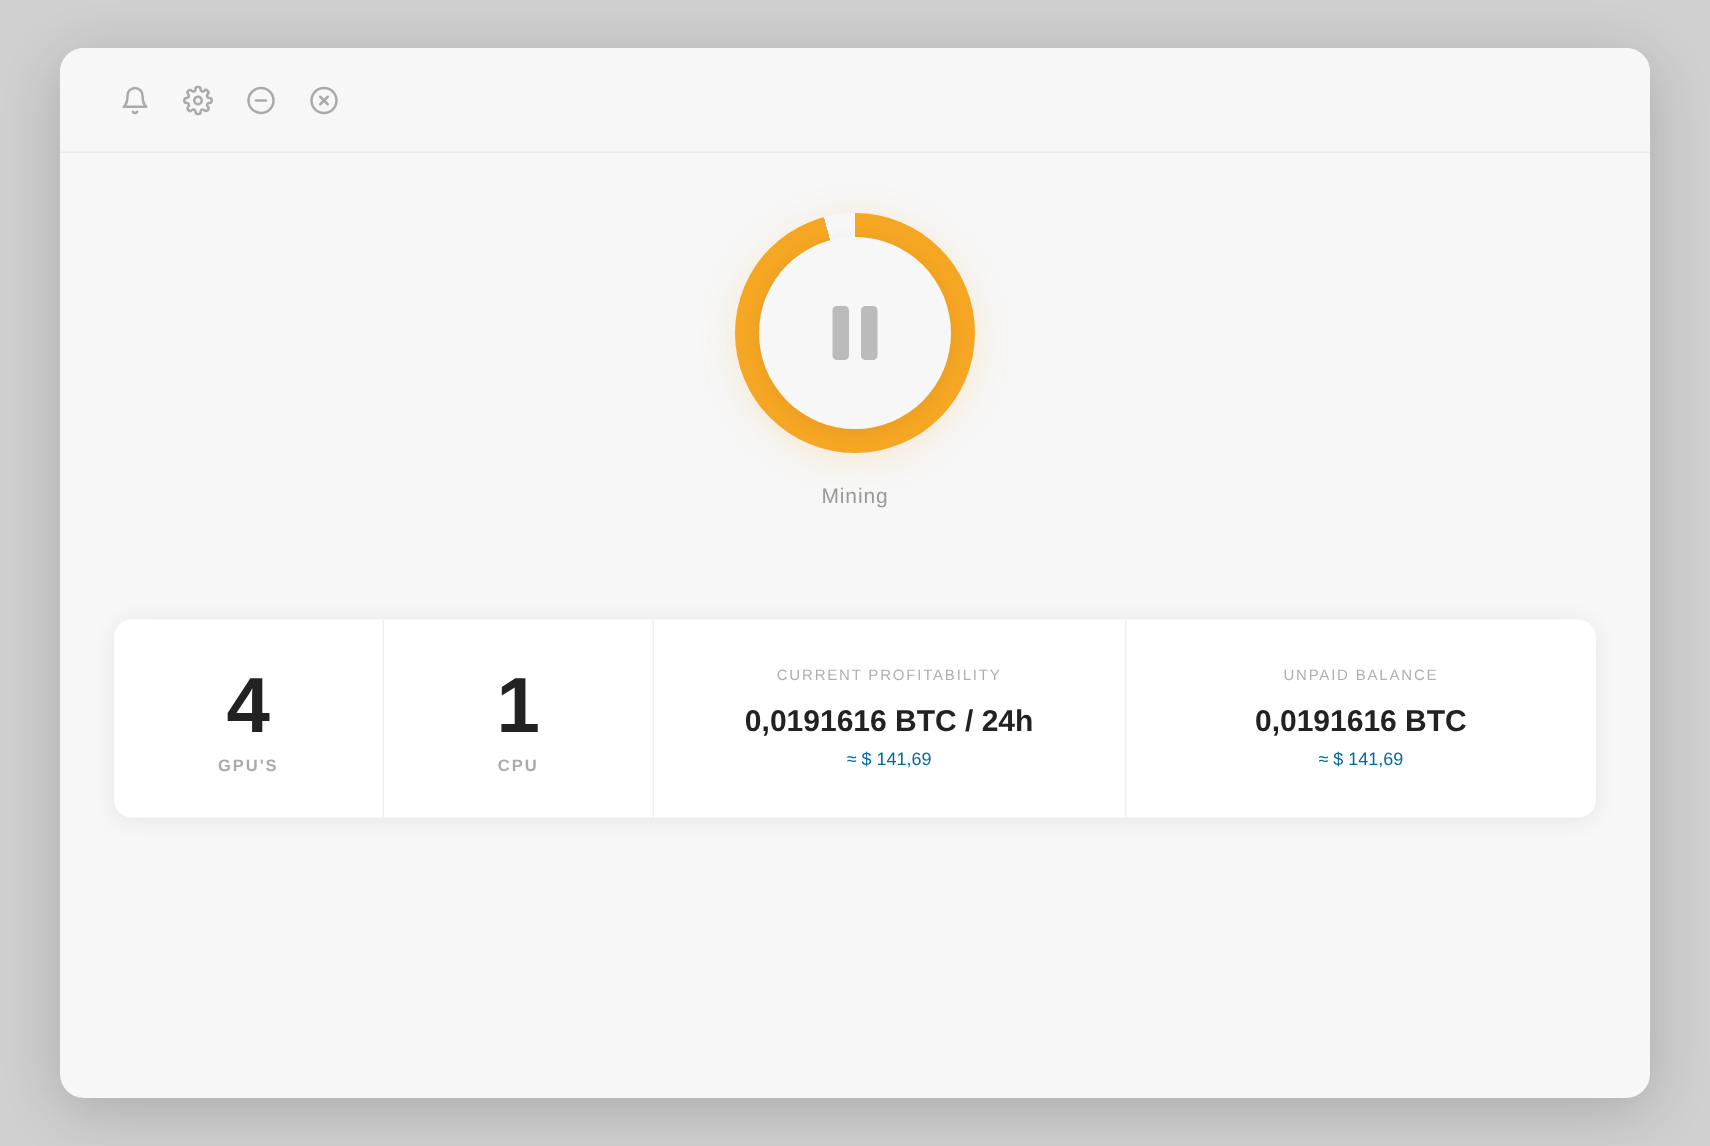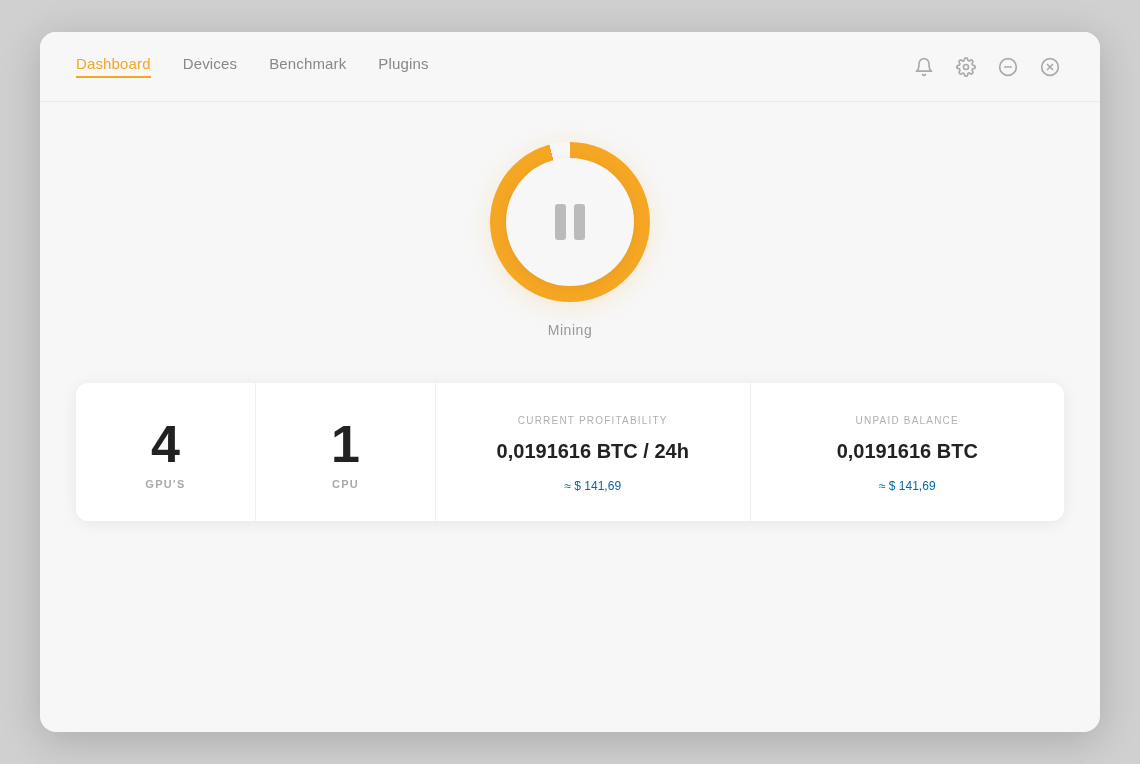--- a/index.html
+++ b/index.html
@@ -84,21 +84,21 @@
       align-items: center;
       padding: 40px 36px 24px;
       overflow: hidden;
     }
 
     
     .mining-section {
       display: flex;
       flex-direction: column;
       align-items: center;
-      margin-bottom: 45px;
+      margin-bottom: 75px;
     }
 
     .mining-btn-wrapper {
       width: 160px;
       height: 160px;
       border-radius: 50%;
       background: conic-gradient(#f5a623 0deg 345deg, transparent 345deg 360deg);
       display: flex;
       align-items: center;
       justify-content: center;
@@ -190,40 +190,34 @@
       letter-spacing: 0.12em;
       text-transform: uppercase;
       font-weight: 500;
       margin-bottom: 14px;
     }
 
     .stat-value-main {
       font-size: 20px;
       font-weight: 700;
       color: #222;
-      margin-bottom: 16px;
+      margin-bottom: 6px;
     }
 
     .stat-value-sub {
       font-size: 12px;
       color: #0369a1;
     }
   </style>
 </head>
 <body>
 
 <div class="app-window">
 
   <div class="header">
-    <nav class="nav-tabs">
-      <span class="nav-tab active">Dashboard</span>
-      <span class="nav-tab">Devices</span>
-      <span class="nav-tab">Benchmark</span>
-      <span class="nav-tab">Plugins</span>
-    </nav>
     <div class="header-icons">
       <div class="header-icon">
         <svg width="20" height="20" viewBox="0 0 24 24" fill="none" stroke="#aaa" stroke-width="2" stroke-linecap="round" stroke-linejoin="round">
           <path d="M18 8A6 6 0 0 0 6 8c0 7-3 9-3 9h18s-3-2-3-9"></path>
           <path d="M13.73 21a2 2 0 0 1-3.46 0"></path>
         </svg>
       </div>
       <div class="header-icon">
         <svg width="20" height="20" viewBox="0 0 24 24" fill="none" stroke="#aaa" stroke-width="2" stroke-linecap="round" stroke-linejoin="round">
           <circle cx="12" cy="12" r="3"></circle>

